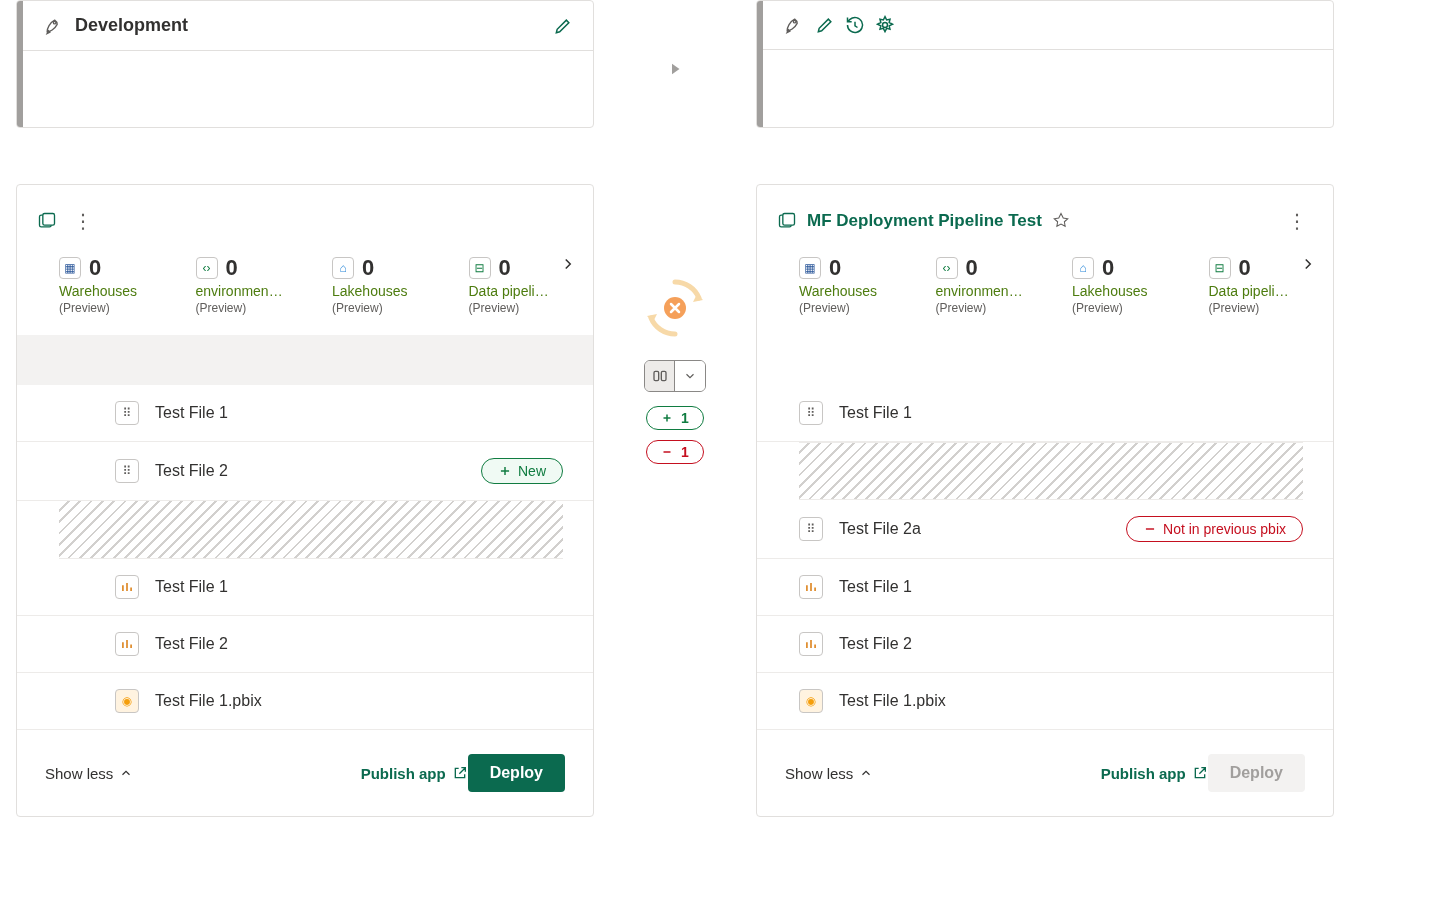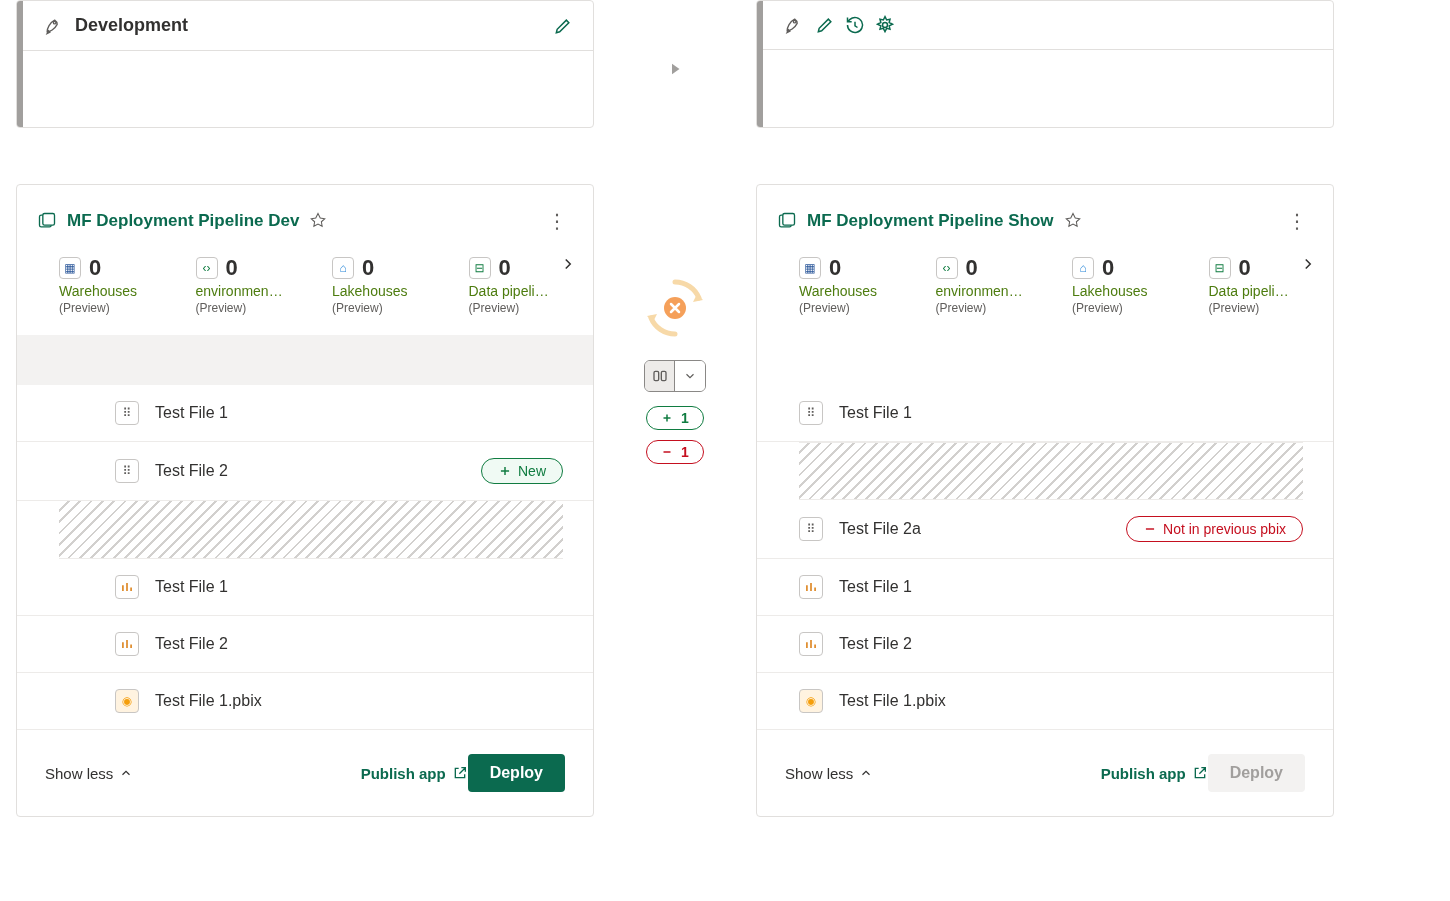--- a/index.html
+++ b/index.html
@@ -226,28 +226,20 @@
       </div>
     </div>
 
     <div class="workspace-card">
       <div class="ws-header">
         <span>
           <svg width="20" height="20" viewBox="0 0 24 24" fill="none" stroke="#0b6a4f" stroke-width="1.6">
               <rect x="3" y="5" width="14" height="14" rx="2"></rect>
               <rect x="7" y="3" width="14" height="14" rx="2" fill="#fff"></rect>
             </svg>
-        </span>
-        <span class="ws-title">
-          <span>MF Deployment Pipeline Dev</span>
-          <span>
-            <svg width="18" height="18" viewBox="0 0 24 24" fill="none" stroke="#605e5c" stroke-width="1.4">
-                <path d="M12 2l3 6 6 1-4.5 4 1 6-5.5-3-5.5 3 1-6L3 9l6-1 3-6z"></path>
-              </svg>
-          </span>
         </span>
         <span class="ws-menu">⋮</span>
       </div>
 
       <div class="stats-row">
         <div class="stat">
           <div class="stat-top">
               <span class="stat-icon" style="color:#2b579a">▦</span>
               <span class="stat-num">0</span>
             </div>
@@ -424,21 +416,21 @@
 
     <div class="workspace-card">
       <div class="ws-header">
         <span>
           <svg width="20" height="20" viewBox="0 0 24 24" fill="none" stroke="#0b6a4f" stroke-width="1.6">
               <rect x="3" y="5" width="14" height="14" rx="2"></rect>
               <rect x="7" y="3" width="14" height="14" rx="2" fill="#fff"></rect>
             </svg>
         </span>
         <span class="ws-title">
-          <span>MF Deployment Pipeline Show</span>
+          <span>MF Deployment Pipeline Test</span>
           <span>
             <svg width="18" height="18" viewBox="0 0 24 24" fill="none" stroke="#605e5c" stroke-width="1.4">
                 <path d="M12 2l3 6 6 1-4.5 4 1 6-5.5-3-5.5 3 1-6L3 9l6-1 3-6z"></path>
               </svg>
           </span>
         </span>
         <span class="ws-menu">⋮</span>
       </div>
 
       <div class="stats-row">

